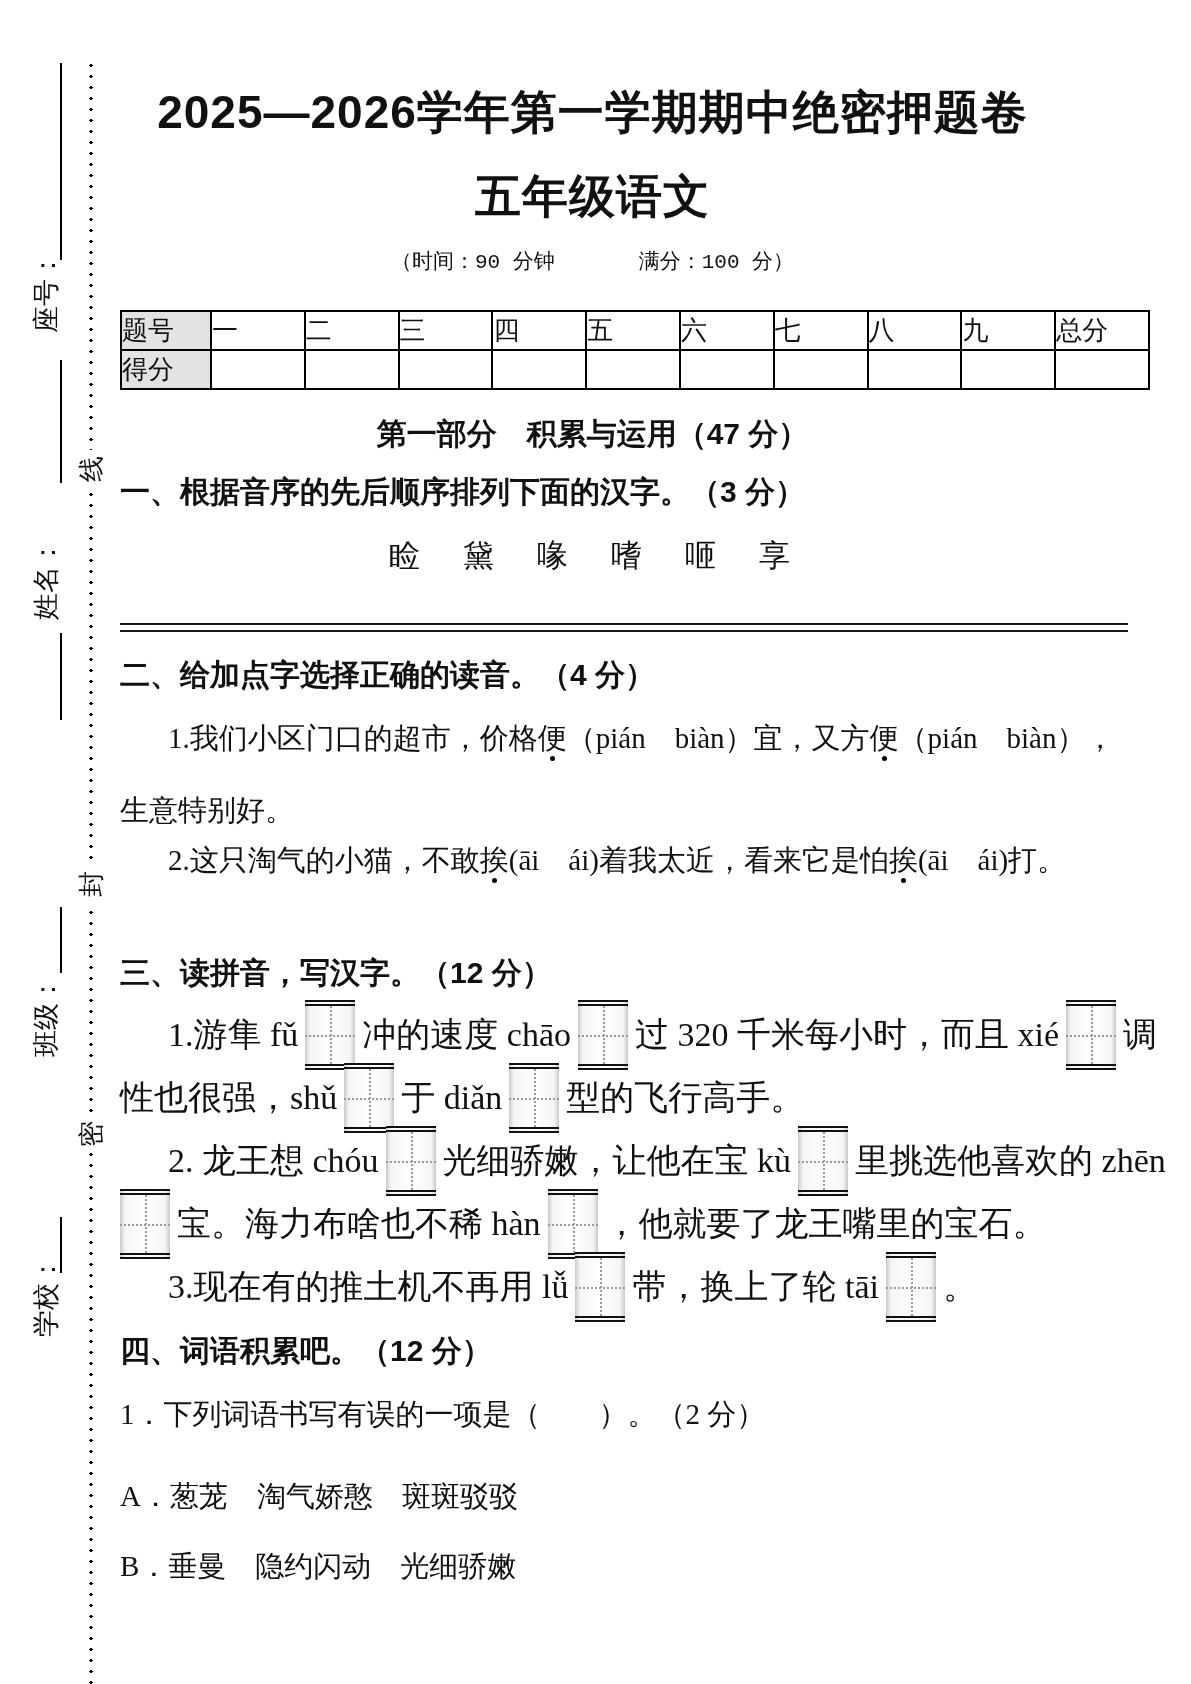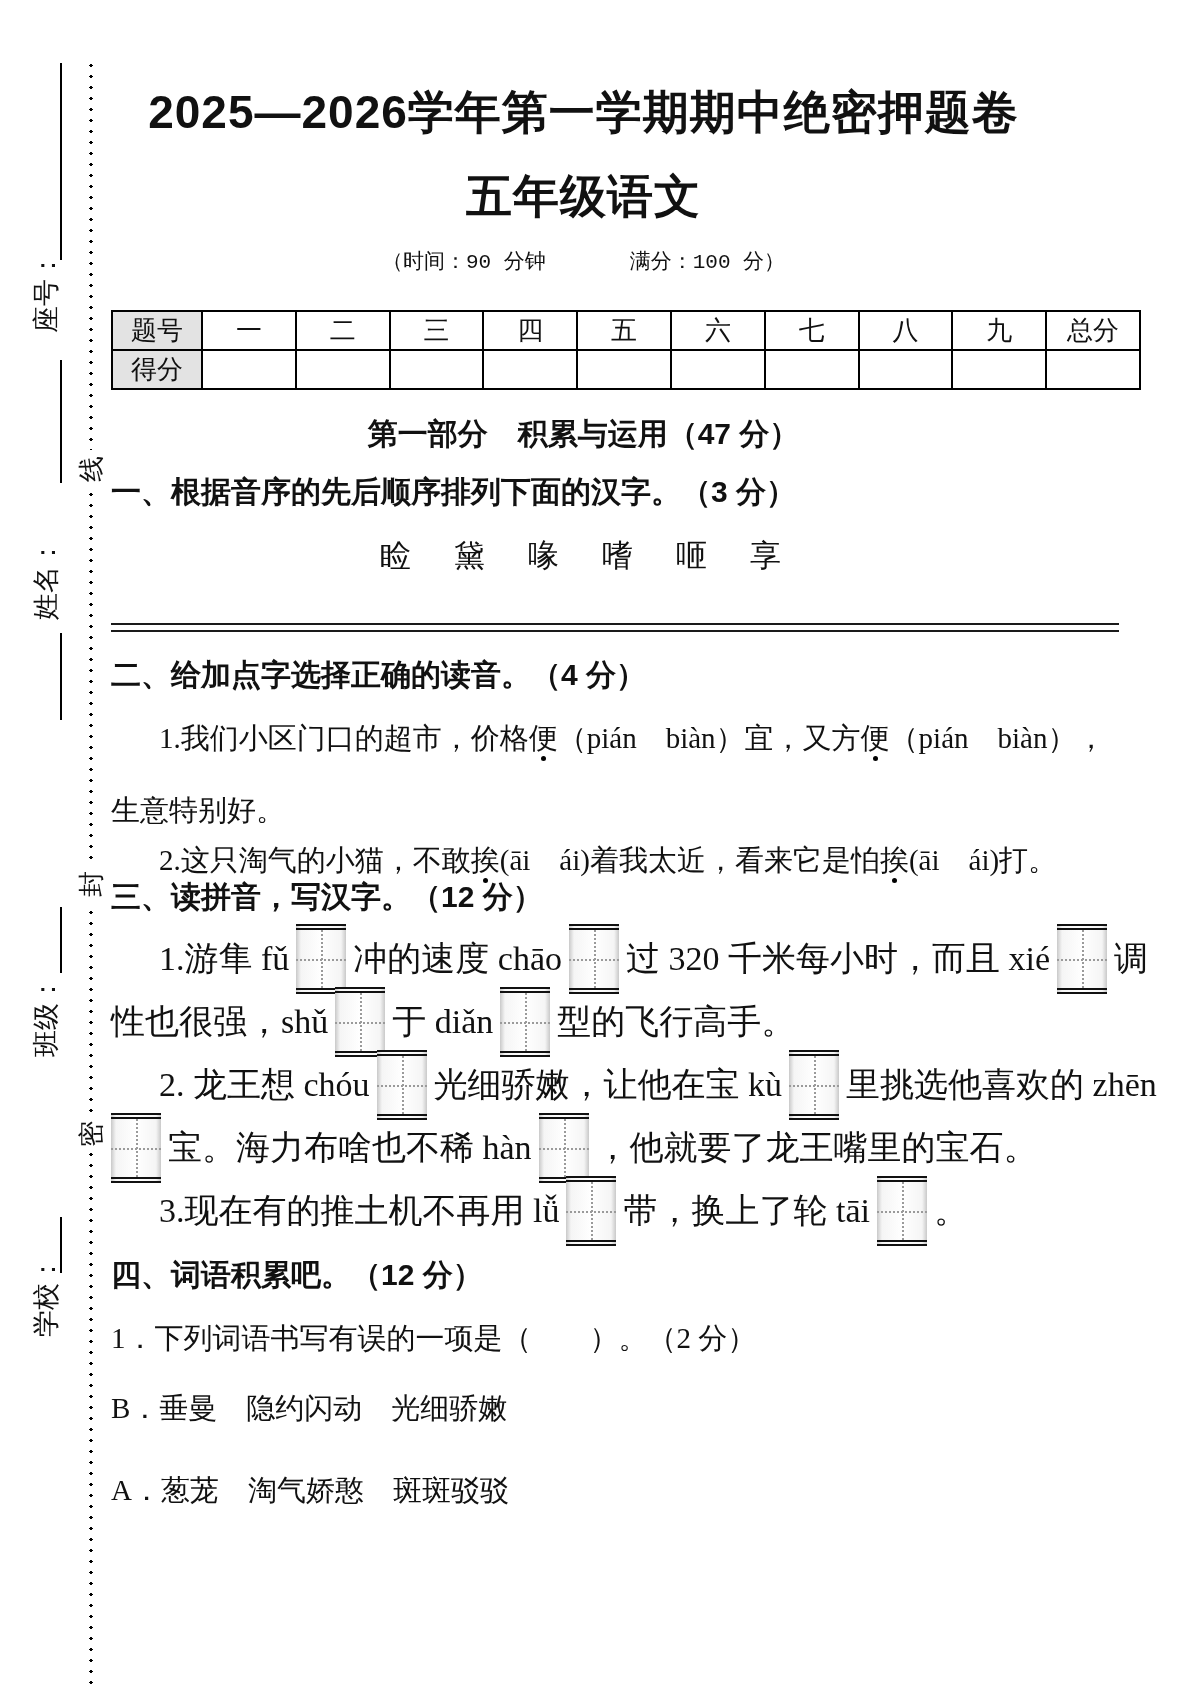--- a/index.html
+++ b/index.html
@@ -13,48 +13,48 @@
   .side-strip .lbl{position:absolute;bottom:4px;white-space:nowrap;}
   .side-strip .blank{position:absolute;bottom:6px;height:0;border-bottom:2px solid #000;}
   .dotline{position:absolute;left:89px;top:60px;width:4px;height:1624px;
            background-image:radial-gradient(circle,#000 1.5px,transparent 1.8px);
            background-size:4px 11px;background-repeat:repeat-y;}
   .sealchar{position:absolute;left:73px;width:38px;height:38px;line-height:38px;
             text-align:center;background:#fff;transform:rotate(-90deg);
             font-size:26px;}
 
   
-  .main{position:absolute;left:111px;top:84px;width:1045px;}
+  .main{position:absolute;left:120px;top:84px;width:1045px;}
   .centerwrap{width:945px;text-align:center;}
   .title{font-family:"Liberation Sans","DejaVu Sans",sans-serif;font-weight:bold;
          font-size:46px;line-height:56px;letter-spacing:1px;}
   .title2{margin-top:32px;font-family:Liberation Mono, monospace;}
   .subtitle{margin-top:18px;font-size:21px;line-height:34px;
             font-family:Liberation Mono, monospace;}
 
   table.score{margin-top:30px;border-collapse:collapse;table-layout:fixed;width:1030px;
               font-family:"Liberation Sans","DejaVu Sans",sans-serif;font-size:26px;}
-  table.score td{border:2px solid #000;text-align:center;height:37px;padding:0;margin-top:48px;}
+  table.score td{border:2px solid #000;text-align:left;height:37px;padding:0;margin-top:48px;}
   table.score td.hd{background:#e3e3e3;}
 
   .part-heading{margin-top:27px;font-family:"Liberation Sans","DejaVu Sans",sans-serif;
                 font-weight:bold;font-size:30px;line-height:34px;}
   .sec-heading{font-family:"Liberation Sans","DejaVu Sans",sans-serif;font-weight:bold;
                font-size:30px;line-height:34px;}
   .h1x{margin-top:24px;}
   .chars-row{margin-top:26px;font-size:31px;letter-spacing:6px;}
   .answer-rule{margin-top:46px;width:1008px;height:5px;
                border-top:2px solid #1a1a1a;border-bottom:2px solid #1a1a1a;}
   .h2x{margin-top:26px;}
   .bodyline{font-size:29px;line-height:40px;white-space:nowrap;}
   .ind{padding-left:48px;}
   .p1{margin-top:26px;}
   .p2{margin-top:32px;}
   .p3{margin-top:10px;}
-  .h3x{}
+  .h3x{margin-top:76px;}
   .h4x{margin-top:16px;}
   .q1{margin-top:26px;}
   .optA{margin-top:42px;}
   .optB{margin-top:30px;}
 
   
   .em{position:relative;}
   .em::after{content:"";position:absolute;left:50%;bottom:-7px;width:5px;height:5px;
              margin-left:-2px;border-radius:50%;background:#000;}
 
@@ -191,17 +191,17 @@
     <div class="boxline ind">
       <span>3.现在有的推土机不再用 lǚ</span>
       <span class="wbox"></span>
       <span>带，换上了轮 tāi</span>
       <span class="wbox"></span>
       <span>。</span>
     </div>
 
     <div class="sec-heading h4x">四、词语积累吧。（12 分）</div>
     <div class="bodyline q1">1．下列词语书写有误的一项是（　　）。（2 分）</div>
+    <div class="bodyline optA">A．葱茏　淘气娇憨　斑斑驳驳</div>
     <div class="bodyline optB">B．垂曼　隐约闪动　光细骄嫩</div>
-    <div class="bodyline optA">A．葱茏　淘气娇憨　斑斑驳驳</div>
 
   </div>
 </div>
 
 </body></html>

